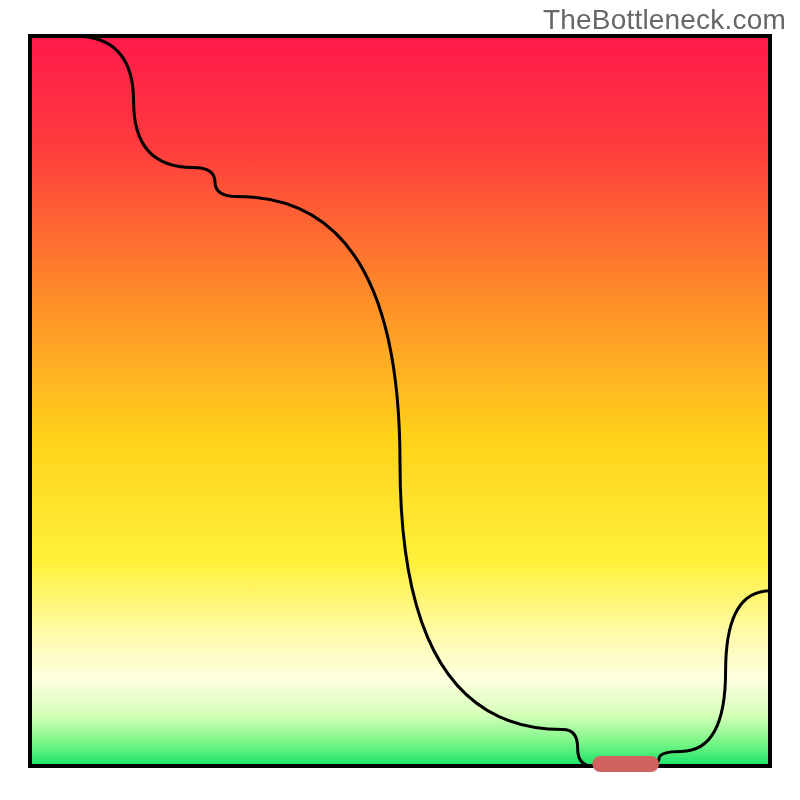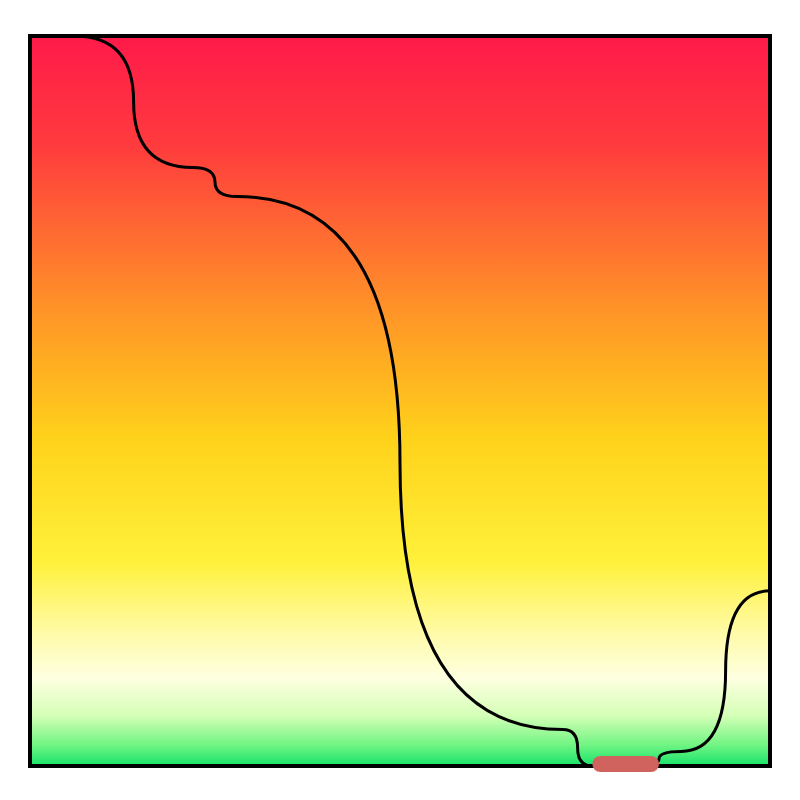--- a/index.html
+++ b/index.html
@@ -27,20 +27,21 @@
     z-index: 5;
   }
   svg {
     display: block;
   }
 </style>
 </head>
 <body>
 
 <div class="container">
+  <div class="watermark">TheBottleneck.com</div>
 
   <svg id="chart-svg" width="800" height="800" viewBox="0 0 800 800">
     <defs>
       <linearGradient id="heat" x1="0" y1="0" x2="0" y2="1">
           <stop offset="0%" stop-color="#ff1a4a"></stop>
           <stop offset="15%" stop-color="#ff3b3d"></stop>
           <stop offset="35%" stop-color="#ff8a2a"></stop>
           <stop offset="55.00000000000001%" stop-color="#ffd21a"></stop>
           <stop offset="72%" stop-color="#fff13a"></stop>
           <stop offset="82%" stop-color="#fffbaa"></stop>

